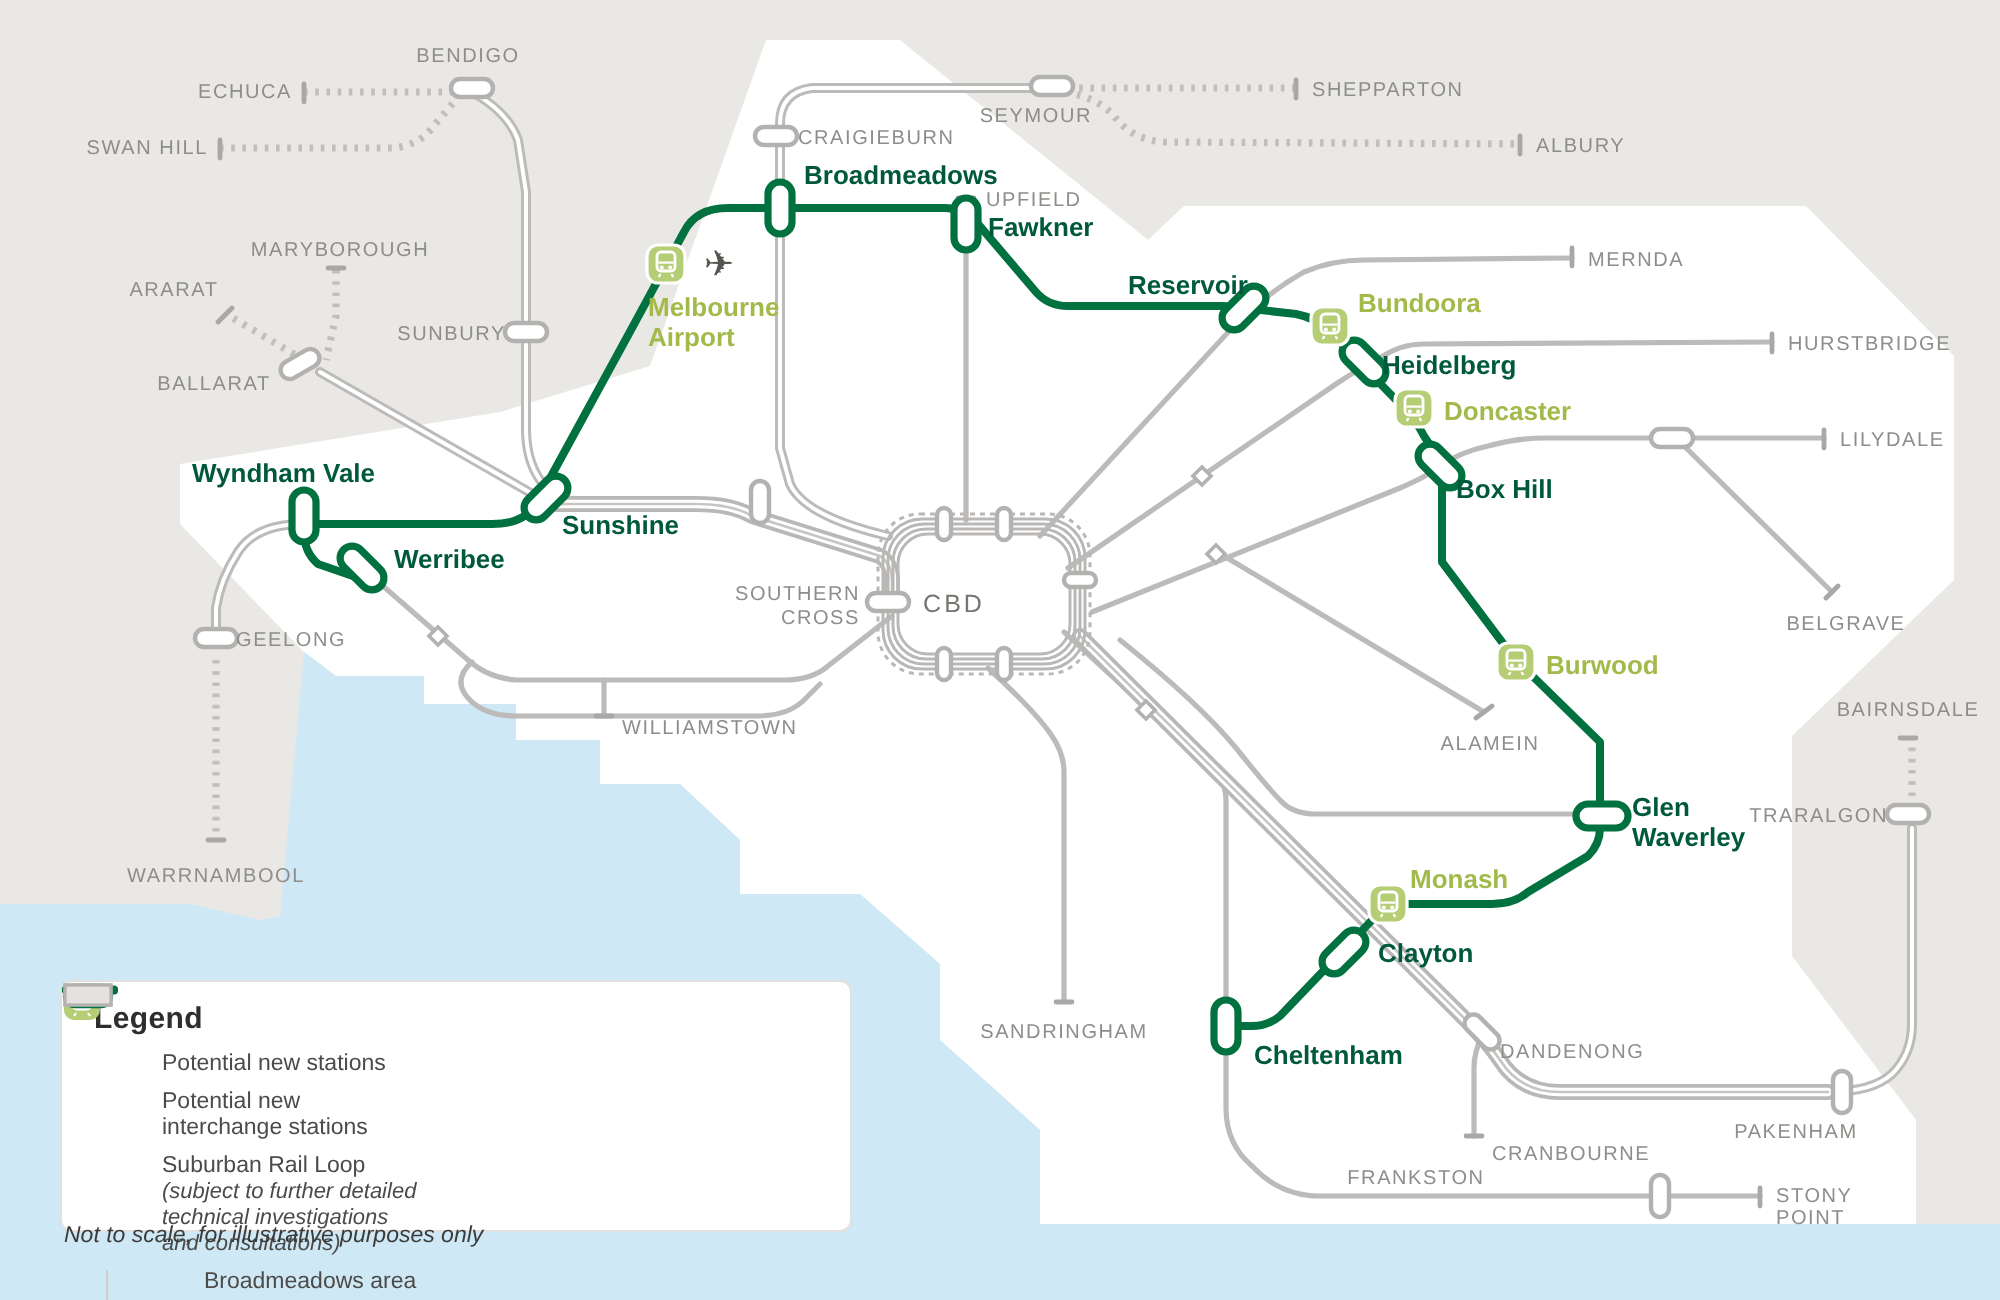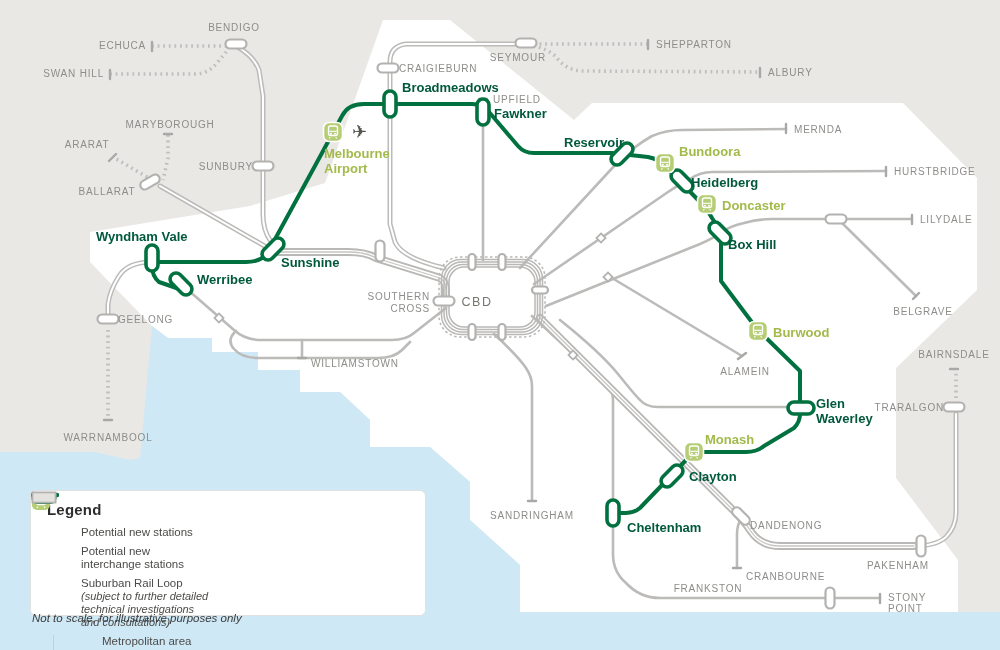--- a/index.html
+++ b/index.html
@@ -355,21 +355,21 @@
           </span>
         </div>
       </div>
       <div class="leg-col right">
         <div class="leg-row">
           <span class="leg-ic">
             <svg width="26" height="13" viewBox="0 0 26 13">
               <rect x="1.5" y="1.5" width="23" height="10" fill="#ffffff" stroke="#b3b2b0" stroke-width="1.6"></rect>
             </svg>
             </span>
-          <span class="leg-tx">Metropolitan area</span>
+          <span class="leg-tx">Broadmeadows area</span>
         </div>
         <div class="leg-row">
           <span class="leg-ic">
             <svg width="26" height="13" viewBox="0 0 26 13">
               <rect x="1.5" y="1.5" width="23" height="10" fill="#e3e2df" stroke="#b3b2b0" stroke-width="1.6"></rect>
             </svg>
             </span>
           <span class="leg-tx">Existing area</span>
         </div>
       </div>

